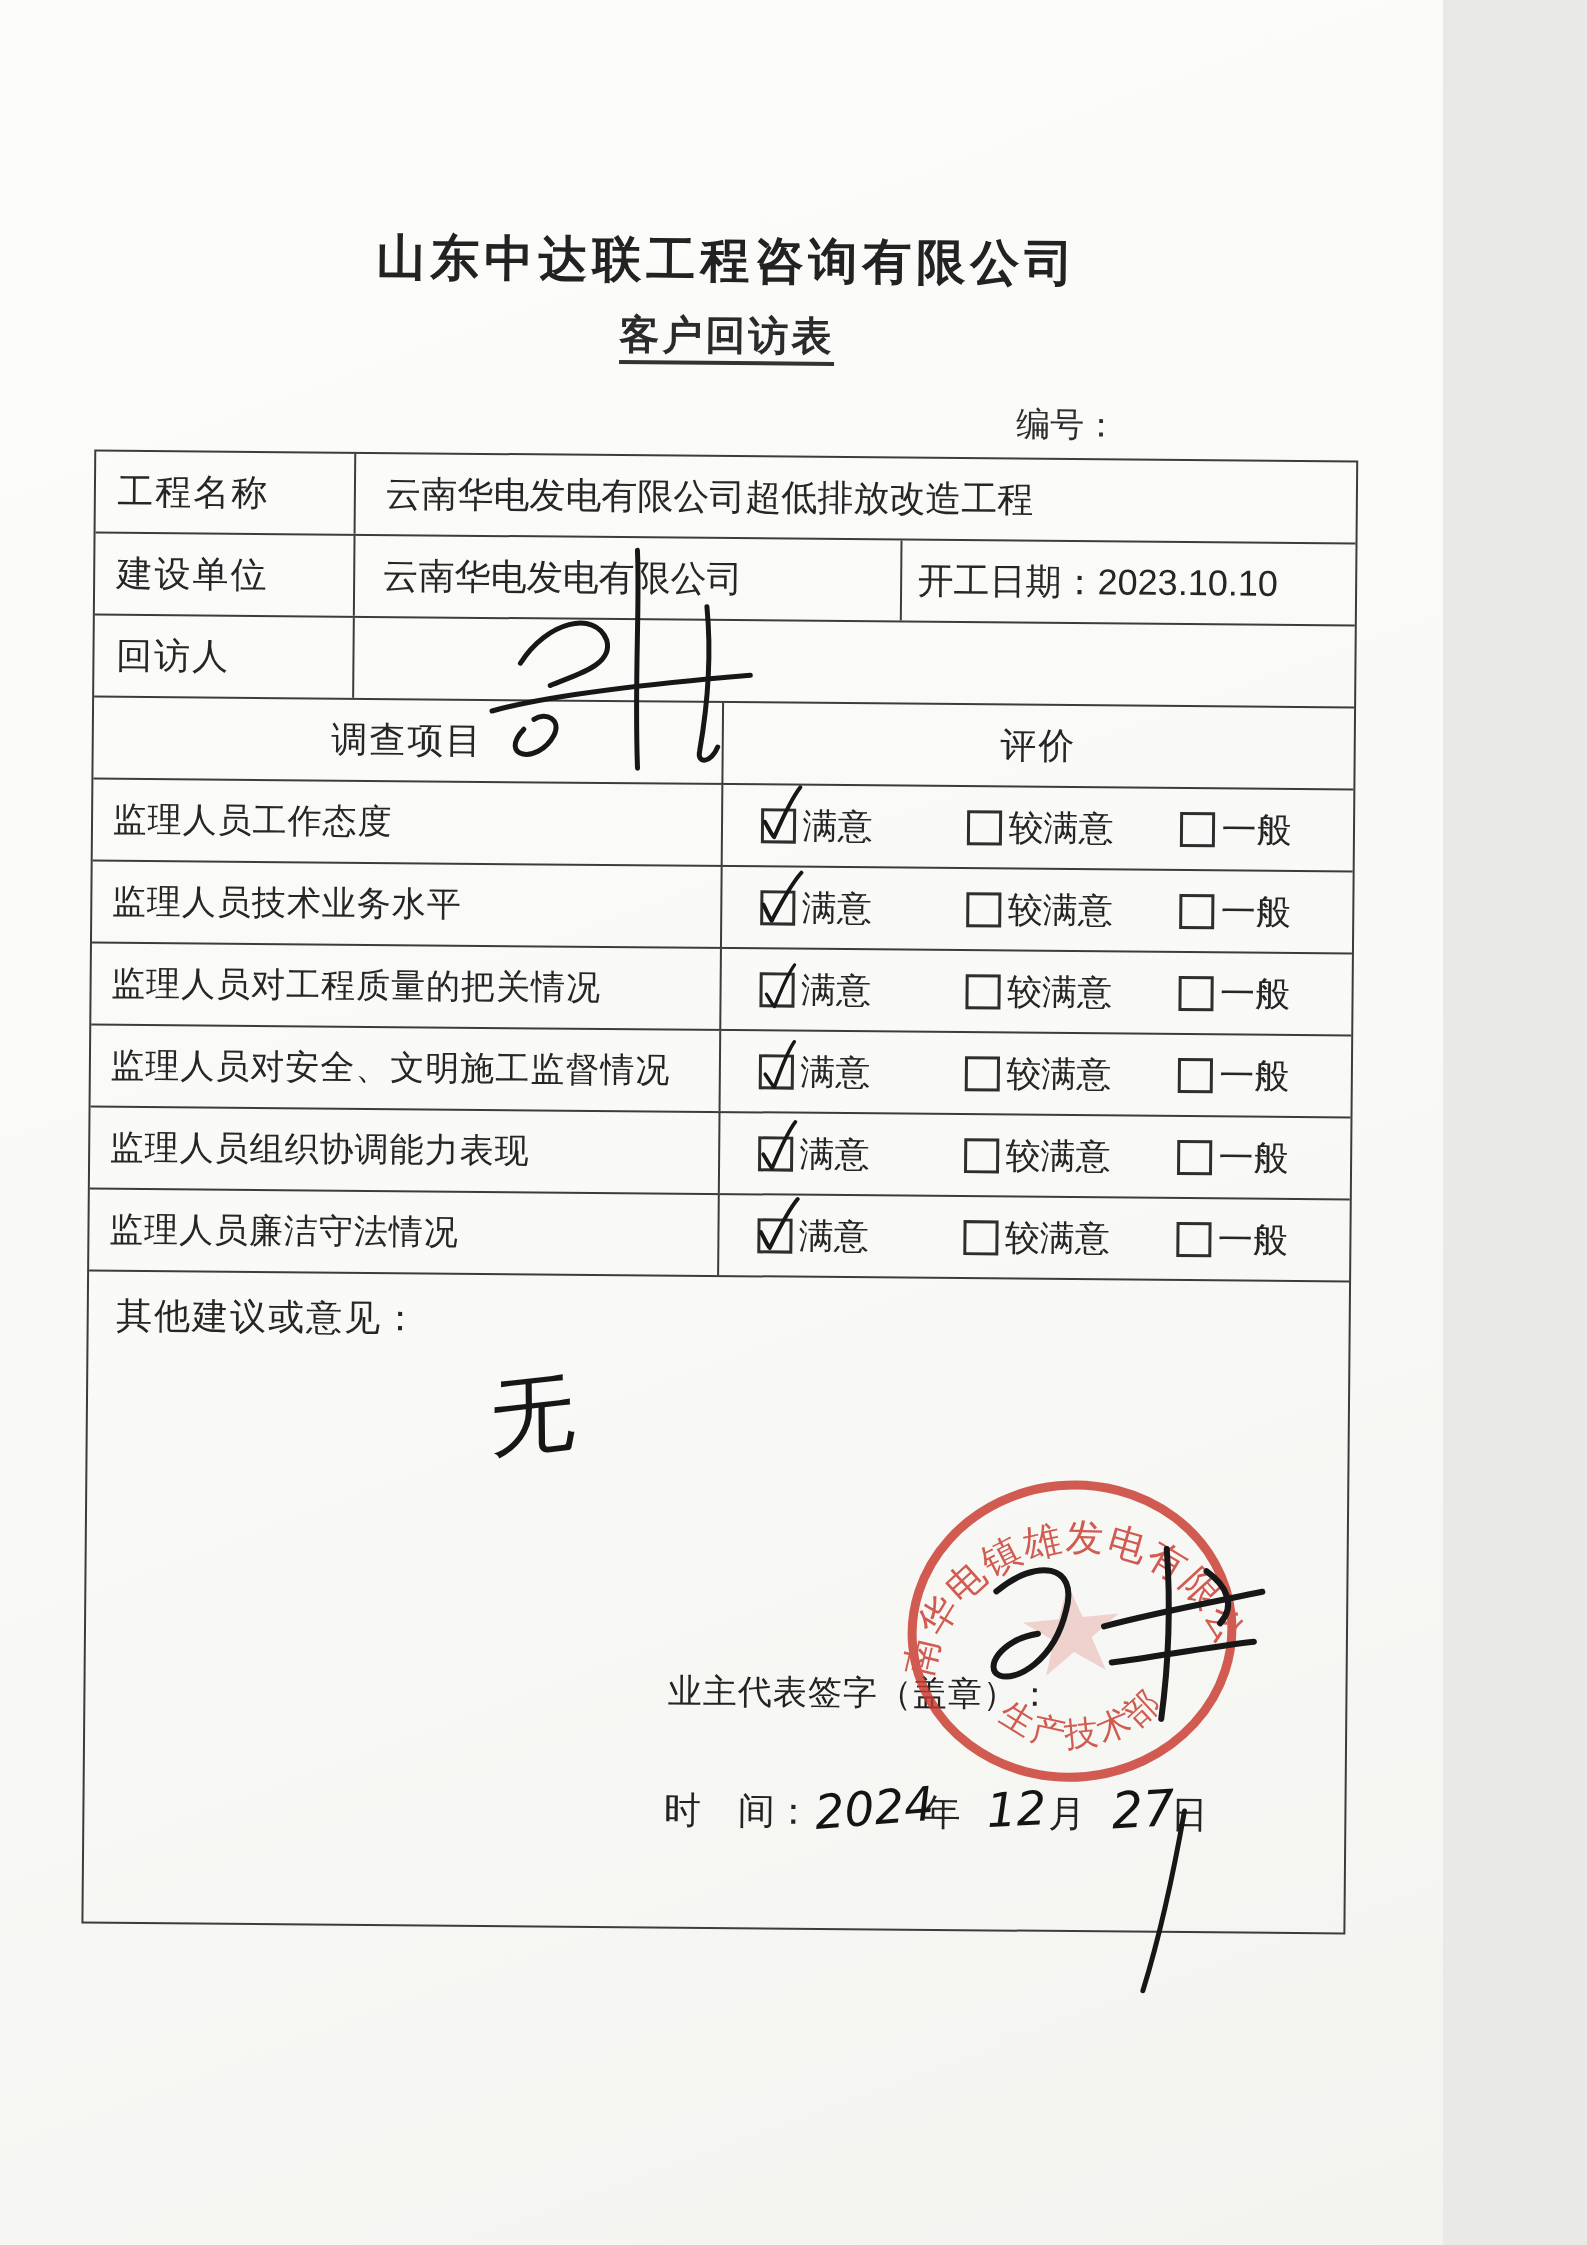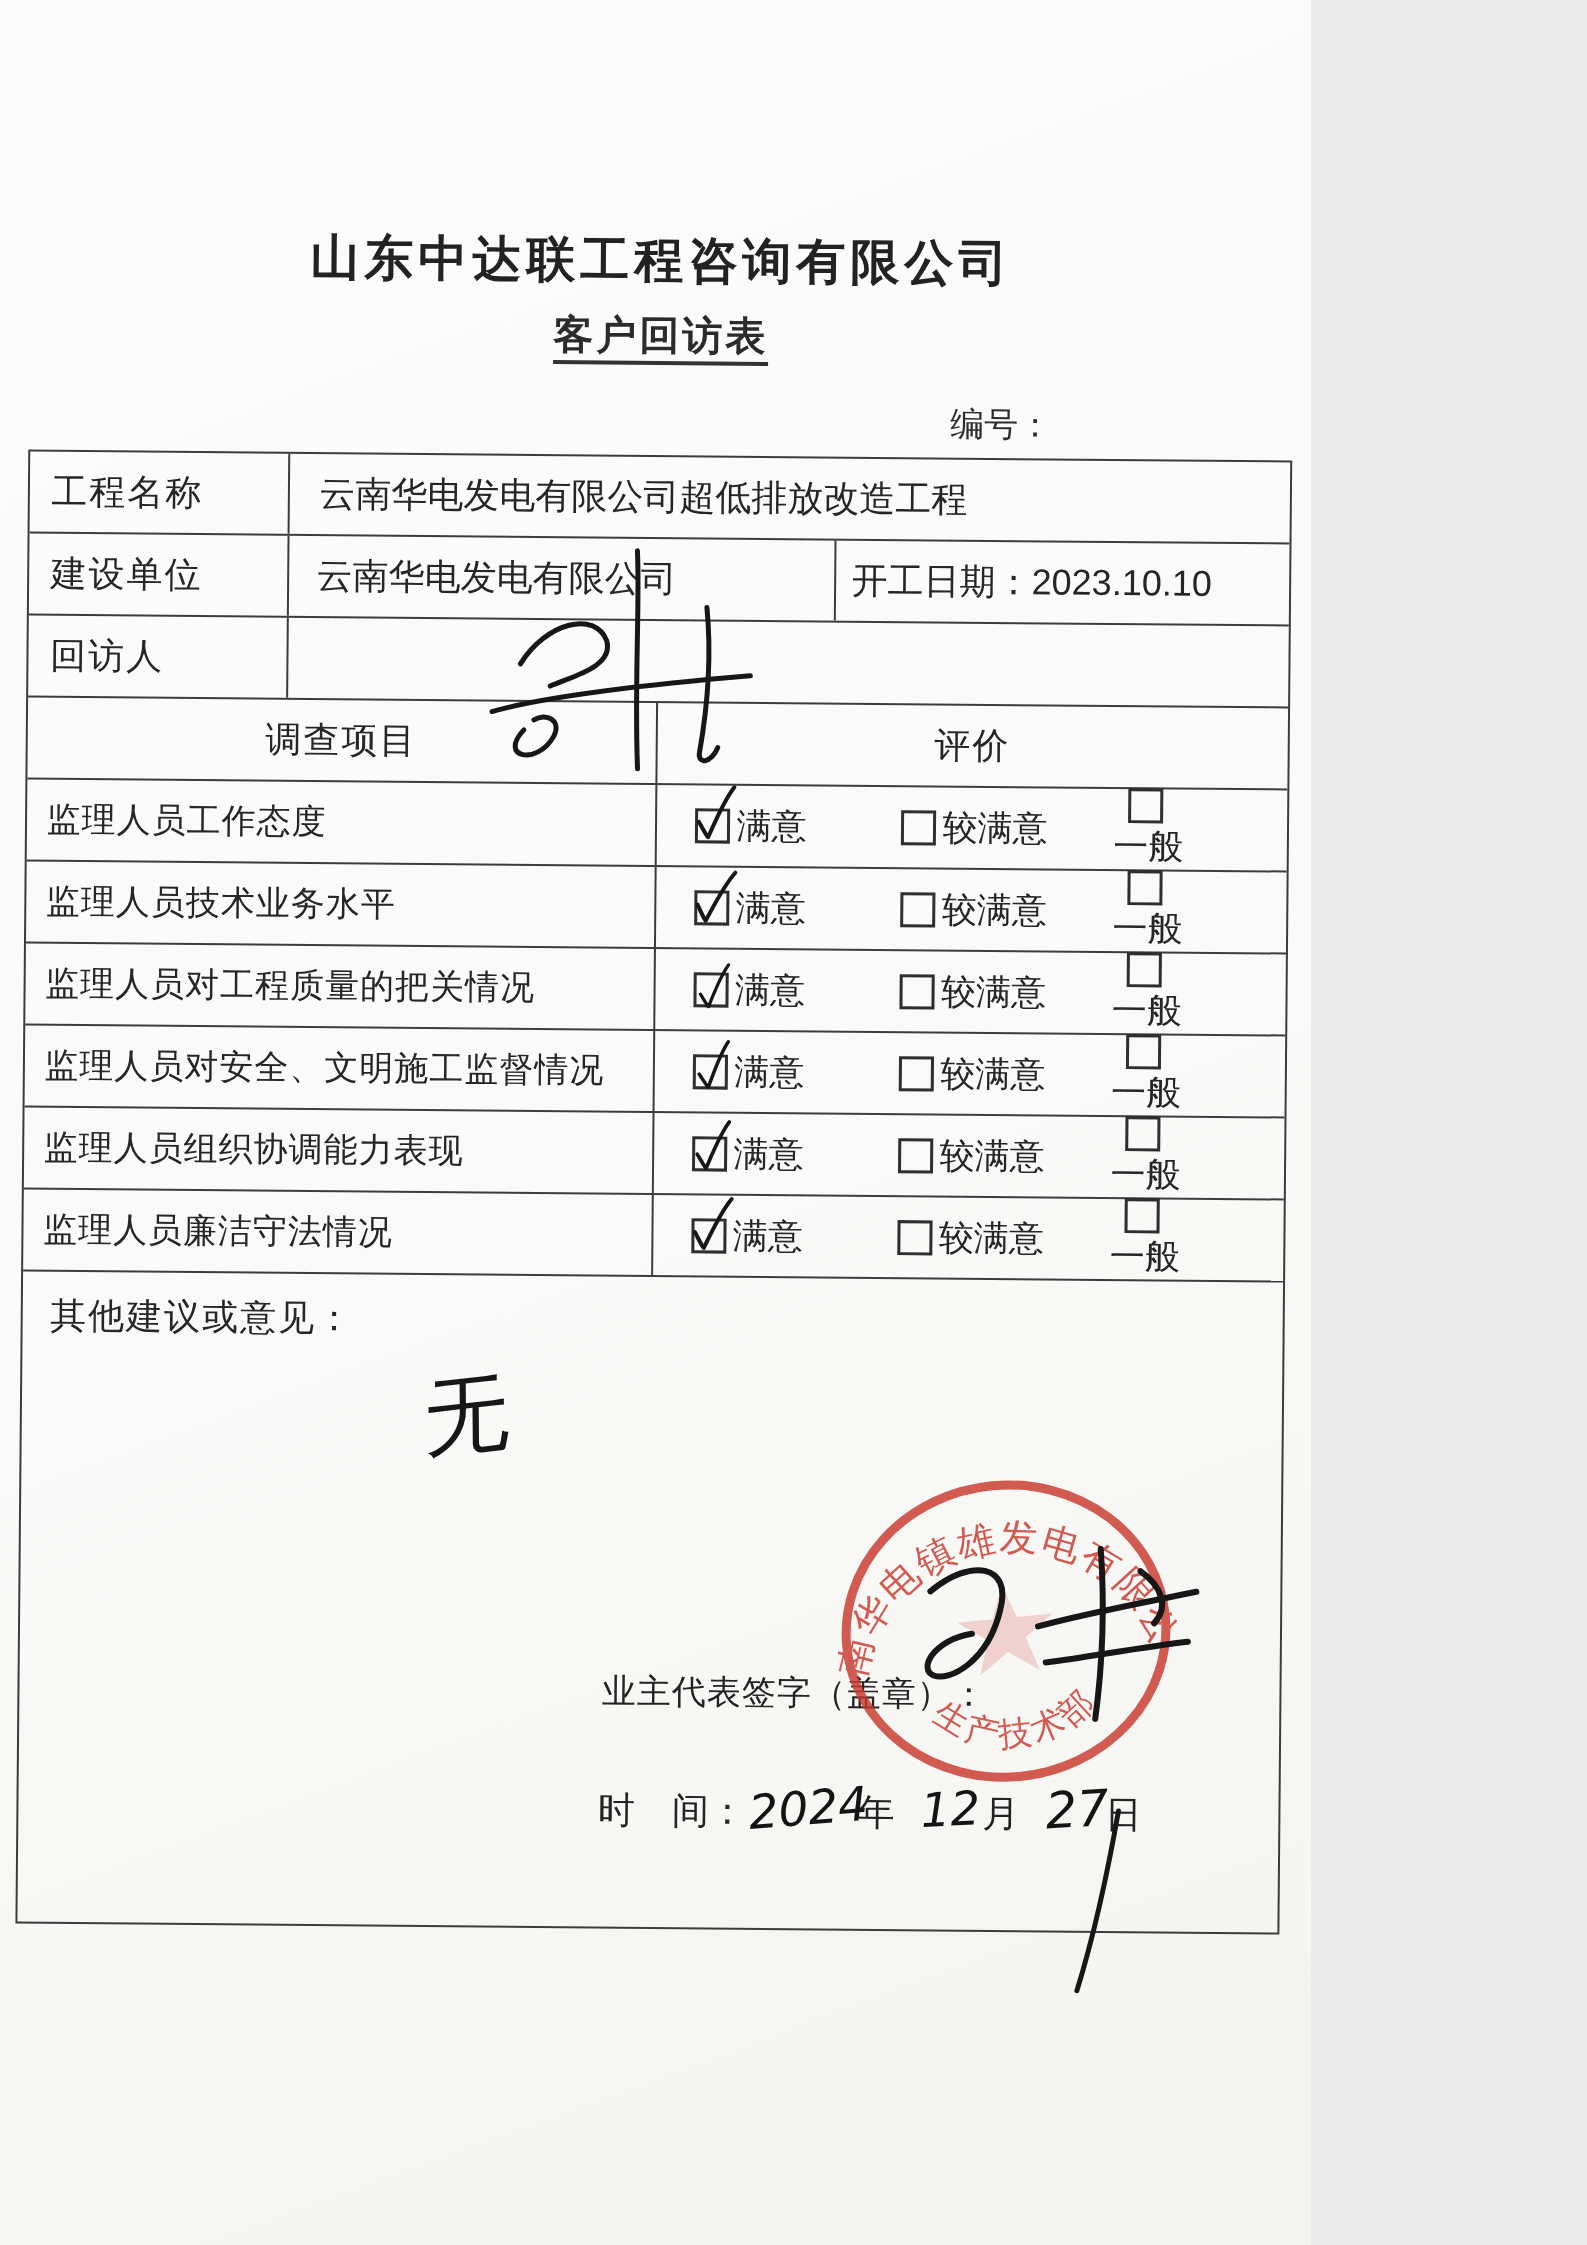--- a/index.html
+++ b/index.html
@@ -4,21 +4,21 @@
 <style>
   html,body{margin:0;padding:0;}
   body{
     width:1587px;height:2245px;
     background:#e9e9e7;
     font-family:"Liberation Sans", sans-serif;
     overflow:hidden;
   }
   .page{
     position:relative;
-    width:1311px;height:2245px;
+    width:1443px;height:2245px;
     background:linear-gradient(160deg,#fcfcfb 0%,#f9f9f7 55%,#f3f3f0 100%);
     color:#2b2b2b;
   }
   .tilt{
     position:absolute;inset:0;
     transform:rotate(0.5deg);
     transform-origin:50% 42%;
   }
   
   .company-title{
@@ -78,21 +78,21 @@
   
   .opt{display:flex;align-items:center;position:relative;}
   .opt .box{
     width:29px;height:29px;
     border:3px solid #2e2e2e;
     margin-right:7px;
     position:relative;
     flex:none;
   }
   .opt.o2{margin-left:94px;}
-  .opt.o3{margin-left:66px;flex-direction:column;}
+  .opt.o3{margin-left:66px;}
   .check-svg{position:absolute;left:-5px;top:-27px;width:44px;height:62px;display:none;}
   .opt.checked .check-svg{display:block;}
   .s-row:nth-of-type(5) .check-svg{transform:rotate(2deg) translateY(-2px);}
   .s-row:nth-of-type(6) .check-svg{transform:rotate(6deg);}
   .s-row:nth-of-type(7) .check-svg{transform:scale(0.82) translateY(9px);}
   .s-row:nth-of-type(8) .check-svg{transform:rotate(-2deg) scale(0.88) translateY(5px);}
   .s-row:nth-of-type(9) .check-svg{transform:rotate(1deg) scale(0.92) translateY(3px);}
   .s-row:nth-of-type(10) .check-svg{transform:rotate(4deg) translateY(-1px);}
   
   .comments-label{

